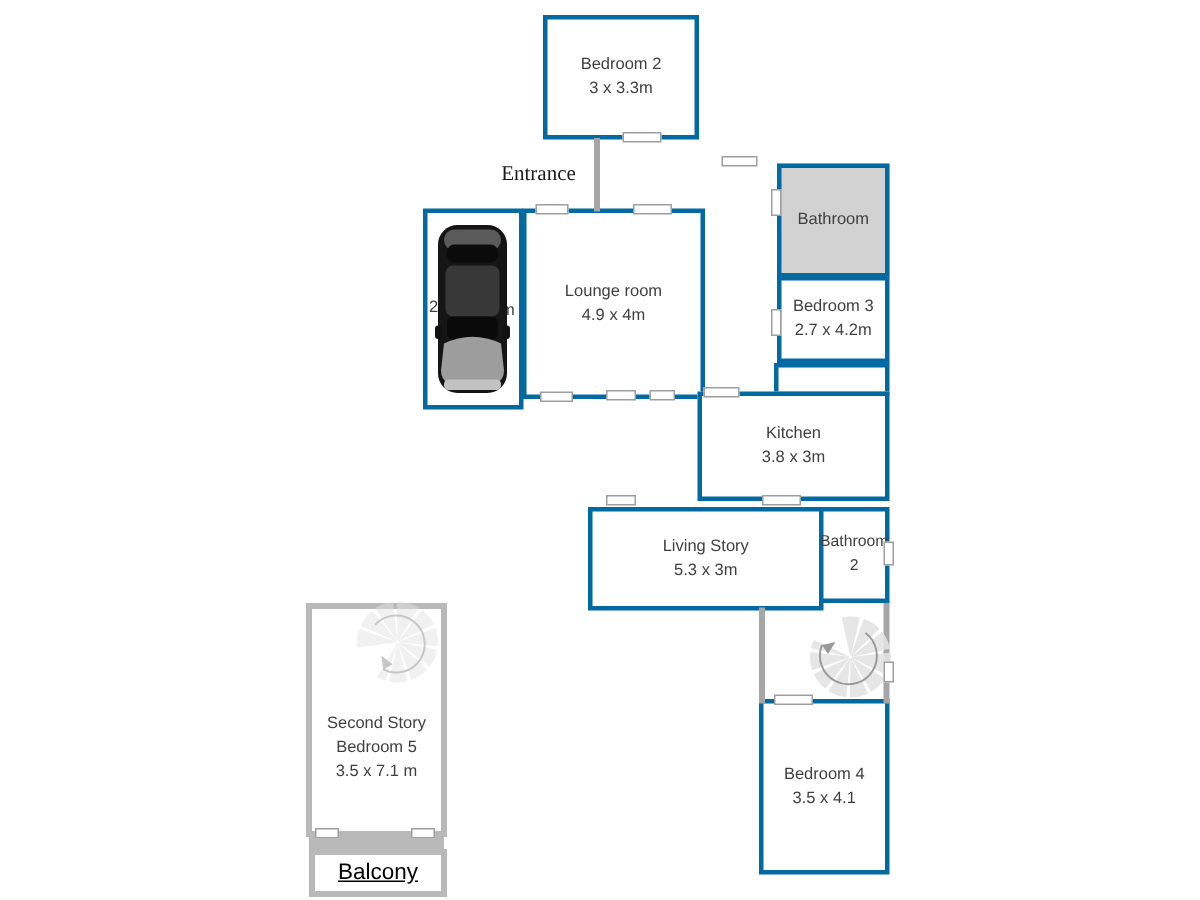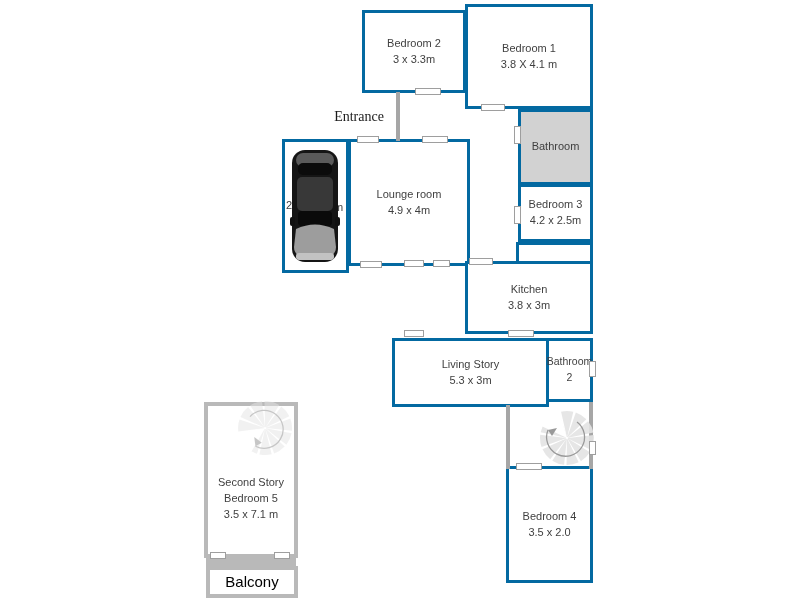--- a/index.html
+++ b/index.html
@@ -8,48 +8,44 @@
   .room{position:absolute;box-sizing:border-box;border:3px solid #0369a1;background:#fff;
         display:flex;flex-direction:column;align-items:center;justify-content:center;
         text-align:center;color:#3f3f3f;font-size:11px;line-height:1.45;z-index:1;}
   .room.gray{background:#d2d2d2;}
   .room.light{border:4px solid #b9b9b9;}
   .wall{position:absolute;background:#a6a6a6;z-index:2;}
   .wall.light{background:#b9b9b9;}
   .door{position:absolute;background:#fff;border:1px solid #9e9e9e;box-sizing:border-box;z-index:3;}
   .freelabel{position:absolute;color:#1a1a1a;z-index:4;}
   .entrance{font-size:14px;text-align:center;font-family:Liberation Serif, serif;}
-  .balcony-label{font-size:15px;color:#000;}
+  .balcony-label{font-size:15px;color:#000;text-decoration:underline;}
   .small-room{font-size:10.5px;line-height:1.5;}
   .frag{position:absolute;font-size:11px;color:#3f3f3f;z-index:1;}
   .stair{position:absolute;z-index:2;}
   .car{position:absolute;z-index:4;}
 </style>
 </head>
 <body>
 
 <div id="canvas">
 
   <div class="room" style="left:362px;top:10px;width:104px;height:83px">
     <span>Bedroom 2</span>
     <span>3 x 3.3m</span>
   </div>
 
-  <div class="room" style="left:465px;top:4px;width:128px;height:105px">
-    <span>Bedroom 1</span>
-    <span>3.8 X 4.1 m</span>
-  </div>
 
   <div class="room gray" style="left:518px;top:109px;width:75px;height:76px">
     <span>Bathroom</span>
   </div>
 
   <div class="room" style="left:518px;top:184px;width:75px;height:58px">
     <span>Bedroom 3</span>
-    <span>4.2 x 2.5m</span>
+    <span>2.7 x 4.2m</span>
   </div>
 
   <div class="room" style="left:516px;top:242px;width:77px;height:22px"></div>
 
   <div class="room" style="left:282px;top:139px;width:67px;height:134px"></div>
   <span class="frag" style="left:286px;top:199px">2</span>
   <span class="frag" style="left:334px;top:201px">m</span>
   <svg class="car" style="left:290px;top:147px" width="50" height="118" viewBox="0 0 50 118">
     <rect x="2" y="3" width="46" height="112" rx="13" fill="#151515"></rect>
     <rect x="0" y="70" width="5" height="9" rx="2" fill="#111"></rect>
@@ -78,21 +74,21 @@
     <span>5.3 x 3m</span>
   </div>
 
   <div class="room small-room" style="left:546px;top:338px;width:47px;height:64px">
     <span>Bathroom</span>
     <span>2</span>
   </div>
 
   <div class="room" style="left:506px;top:466px;width:87px;height:117px">
     <span>Bedroom 4</span>
-    <span>3.5 x 2.0</span>
+    <span>3.5 x 4.1</span>
   </div>
 
   <div class="room light" style="left:204px;top:402px;width:94px;height:156px;padding-top:38px">
     <span>Second Story</span>
     <span>Bedroom 5</span>
     <span>3.5 x 7.1 m</span>
   </div>
 
   <div class="wall light" style="left:206px;top:556px;width:90px;height:10px"></div>
 

